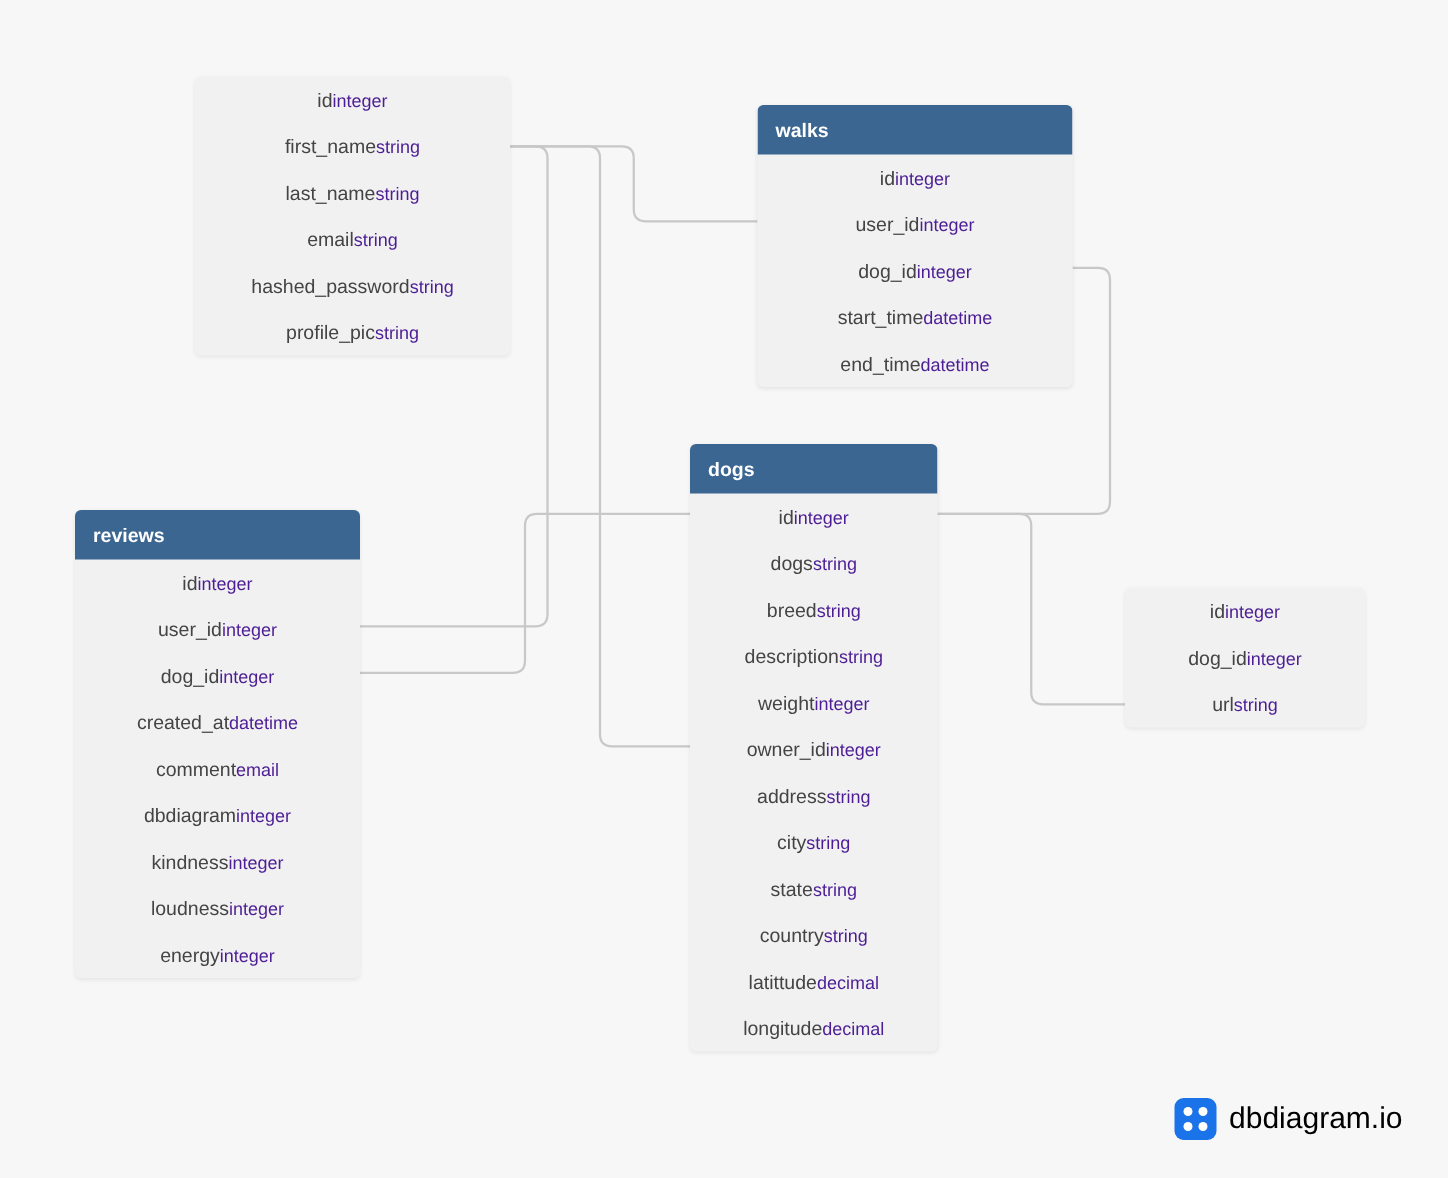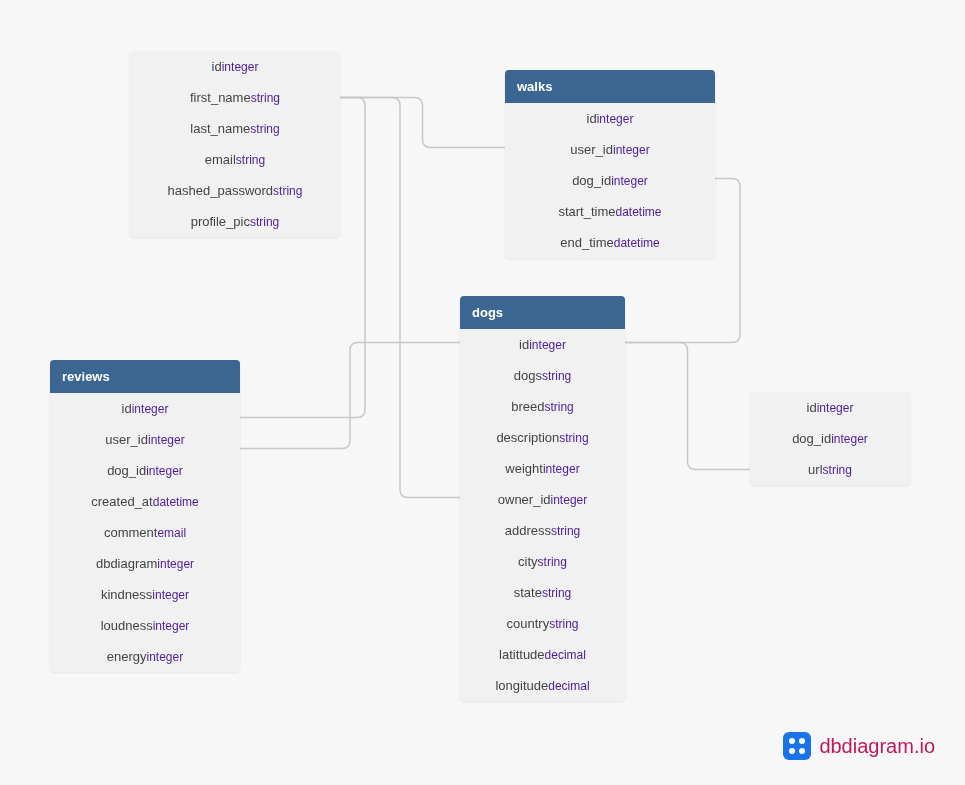--- a/index.html
+++ b/index.html
@@ -52,21 +52,21 @@
   }
   .row .col-name { color: #444; }
   .row .col-type { color: #4c1d95; font-size: 12px; }
   .logo {
     position: absolute;
     right: 30px;
     bottom: 25px;
     display: flex;
     align-items: center;
     gap: 8px;
-    color: #be185d;
+    color: #000000;
     font-size: 20px;
     font-weight: 500;
   }
   .logo-icon {
     width: 28px;
     height: 28px;
     background: #1a73e8;
     border-radius: 6px;
     position: relative;
   }
@@ -185,21 +185,21 @@
       </div>
       <div class="row">
         <span class="col-name">latittude</span>
         <span class="col-type">decimal</span>
       </div>
       <div class="row">
         <span class="col-name">longitude</span>
         <span class="col-type">decimal</span>
       </div>
     </div>
-    <div class="table" style="left: 50px; top: 340px; width: 190px; margin-top: 20px;">
+    <div class="table" style="left: 50px; top: 340px; width: 190px;">
       <div class="table-header">reviews</div>
       <div class="row">
         <span class="col-name">id</span>
         <span class="col-type">integer</span>
       </div>
       <div class="row">
         <span class="col-name">user_id</span>
         <span class="col-type">integer</span>
       </div>
       <div class="row">

